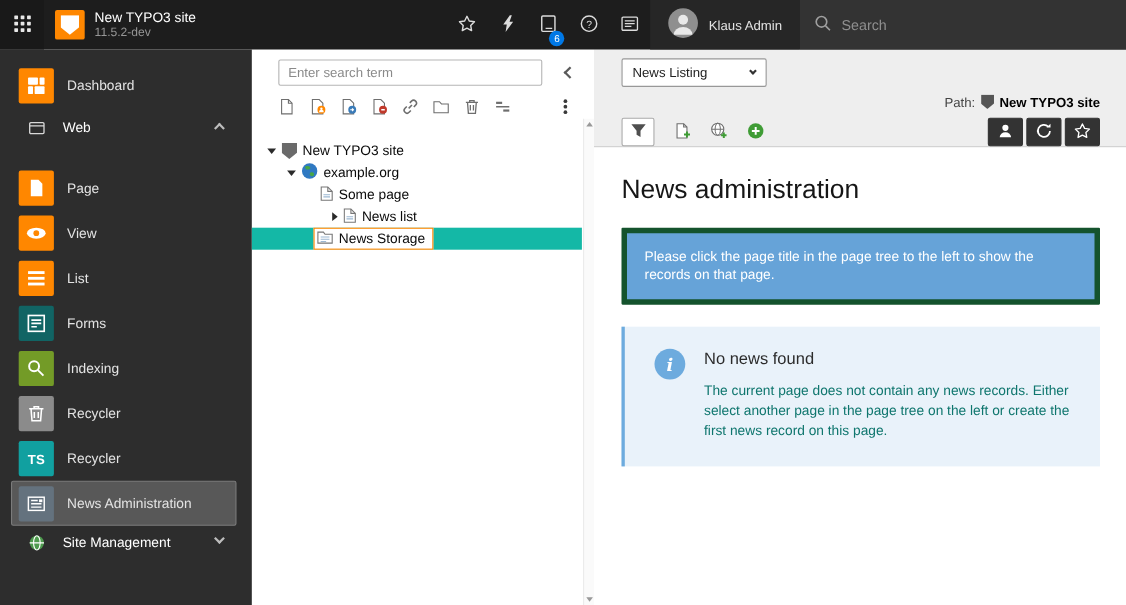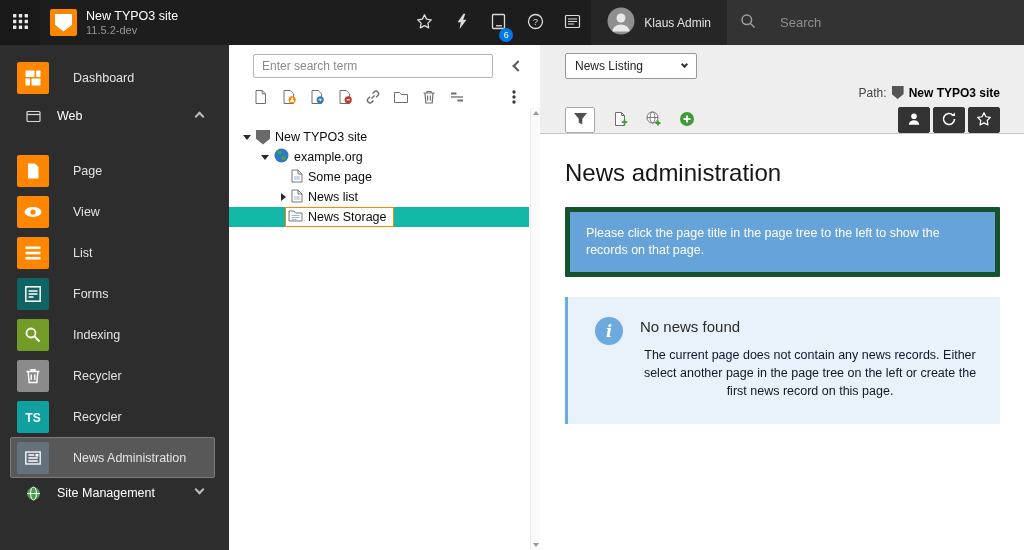--- a/index.html
+++ b/index.html
@@ -12,30 +12,30 @@
   .apps-btn { width:40px; background:#191919; border:none; display:flex; align-items:center; justify-content:center; }
   .logo-area { display:flex; align-items:center; gap:9px; padding:0 10px; cursor:pointer; }
   .logo { width:27px; height:27px; background:#ff8700; border-radius:2px; display:flex; align-items:center; justify-content:center; }
   .site-title { font-size:12.5px; color:#fff; line-height:15px; }
   .site-version { font-size:11px; color:#969696; line-height:13px; }
   .tb-spacer { flex:1; }
   .tb-btn { width:37px; background:transparent; border:none; display:flex; align-items:center; justify-content:center; position:relative; }
   .badge { position:absolute; bottom:3px; right:4px; width:14px; height:14px; border-radius:50%; background:#0078e6; color:#fff; font-size:9px; display:flex; align-items:center; justify-content:center; }
   .user-area { display:flex; align-items:center; gap:9px; padding:0 16px; background:#262626; border:none; color:#ddd; }
   .username { font-size:12px; color:#e2e2e2; }
-  .search-area { width:297px; background:#333333; display:flex; align-items:center; gap:24px; padding:0 13px; }
+  .search-area { width:297px; background:#333333; display:flex; align-items:center; gap:9px; padding:0 13px; }
   .search-area input { flex:1; background:transparent; border:none; outline:none; color:#ddd; font-size:13px; }
   .search-area input::placeholder { color:#8f8f8f; }
 
   
   .sidebar { position:absolute; top:45px; left:0; width:229px; bottom:0; background:#2d2d2d; overflow:hidden; padding-top:12px; }
   .module-item { height:41px; margin:0 14px 0 10px; padding-left:6px; border:1px solid transparent; border-radius:2px; display:flex; align-items:center; gap:12px; color:#e3e3e3; cursor:pointer; }
   .module-item.selected { background:#585858; border-color:#7b7b7b; }
   .module-icon { width:32px; height:32px; border-radius:2px; flex:0 0 32px; display:flex; align-items:center; justify-content:center; }
-  .module-label { font-size:12.5px;margin-left:12px; }
+  .module-label { font-size:12.5px; }
   .group-sep { height:11px; }
   .group-sep.small { height:8px; }
   .section-head { height:41px; padding:0 26px; display:flex; gap:16px; color:#fff; font-size:12.5px; cursor:pointer; }
   .section-head .chev { margin-left:auto; }
 
   .chev { display:inline-block; width:7px; height:7px; border-right:2px solid #bdbdbd; border-bottom:2px solid #bdbdbd; }
   .chev.up { transform:rotate(-135deg); margin-top:4px; }
   .chev.down { transform:rotate(45deg); margin-bottom:3px; }
   .chev.left { transform:rotate(135deg); border-color:#5a5a5a; width:8px; height:8px; }
   .chev.dark { border-color:#333; width:5px; height:5px; }
@@ -79,21 +79,21 @@
   .dh-right { margin-left:auto; display:flex; gap:3px; }
   .btn-dark { width:32px; height:26px; background:#333; border:1px solid #333; border-radius:2px; display:flex; align-items:center; justify-content:center; }
 
   
   .content { position:absolute; top:134px; left:540px; right:0; bottom:0; background:#fff; padding:25px 24px 0 25px; }
   .content h1 { font-size:24px; font-weight:500; color:#161616; margin-bottom:20px; }
   .flash-info { background:#66a3d8; border:5px solid #14532d; color:#fff; font-size:12.5px; line-height:17px; padding:13px 16px; margin-bottom:20px; border-radius:1px; }
   .callout { background:#e9f2fa; border-left:3px solid #6dabde; padding:18px 20px 24px 18px; display:flex; gap:17px; }
   .callout-icon { width:28px; height:28px; border-radius:50%; background:#6dabde; color:#fff; flex:0 0 28px; display:flex; align-items:center; justify-content:center; font-family:"DejaVu Serif", serif; font-style:italic; font-weight:bold; font-size:16px; margin-left:9px; margin-top:2px; }
   .callout-title { font-size:15px; color:#2b2b2b; margin:3px 0 11px; }
-  .callout-text { font-size:12.5px; color:#0f172a; line-height:18px; max-width:350px;text-align:center; }
+  .callout-text { font-size:12.5px; color:#0f766e; line-height:18px; max-width:350px; }
   .callout-btn { margin-top:16px; background:#3d76aa; border:1px solid #315f8a; color:#fff; font-size:12.5px; padding:8px 13px; border-radius:2px; }
 </style>
 </head>
 <body>
 
 <header class="topbar">
   <button class="apps-btn">
     <span>
       <svg width="17" height="17" viewBox="0 0 17 17">
           <g fill="#e8e8e8">
@@ -388,21 +388,21 @@
       <span class="node-label">example.org</span>
     </div>
     <div class="tree-row" style="padding-left:62px">
       <span><svg width="12" height="14" viewBox="0 0 12 14">
             <path d="M1 1 h6 l4 4 v8 H1 z" fill="#fff" stroke="#777"></path>
             <path d="M7 1 v4 h4" fill="none" stroke="#777"></path>
             <path d="M3 8 h6 M3 10 h6" stroke="#9cb8d2" stroke-width="1"></path>
           </svg></span>
       <span class="node-label">Some page</span>
     </div>
-    <div class="tree-row" style="padding-left:52px">
+    <div class="tree-row" style="padding-left:73px">
       <span class="tri r"></span>
       <span><svg width="12" height="14" viewBox="0 0 12 14">
             <path d="M1 1 h6 l4 4 v8 H1 z" fill="#fff" stroke="#777"></path>
             <path d="M7 1 v4 h4" fill="none" stroke="#777"></path>
             <path d="M3 8 h6 M3 10 h6" stroke="#9cb8d2" stroke-width="1"></path>
           </svg></span>
       <span class="node-label">News list</span>
     </div>
     <div class="tree-row selected" style="padding-left:56px">
       <span class="sel-wrap">

